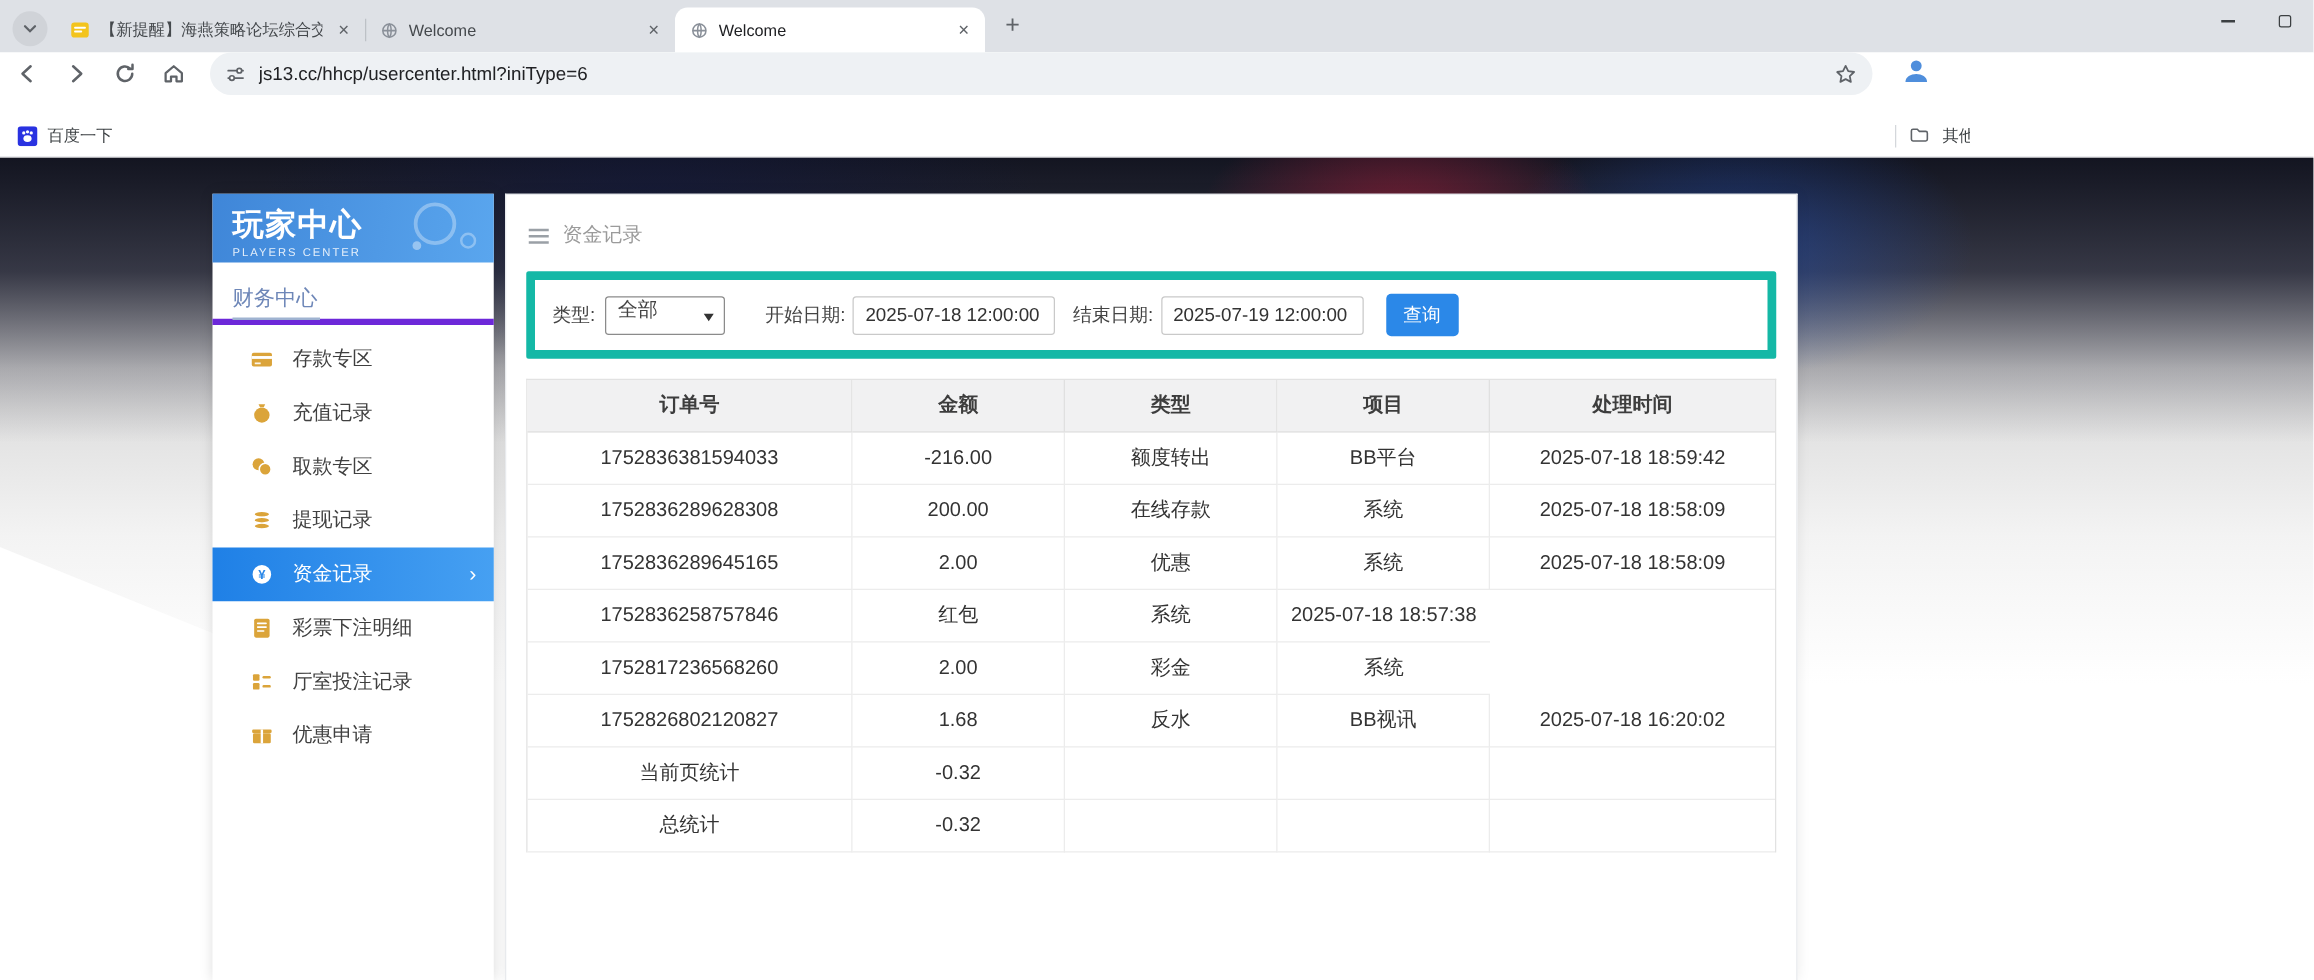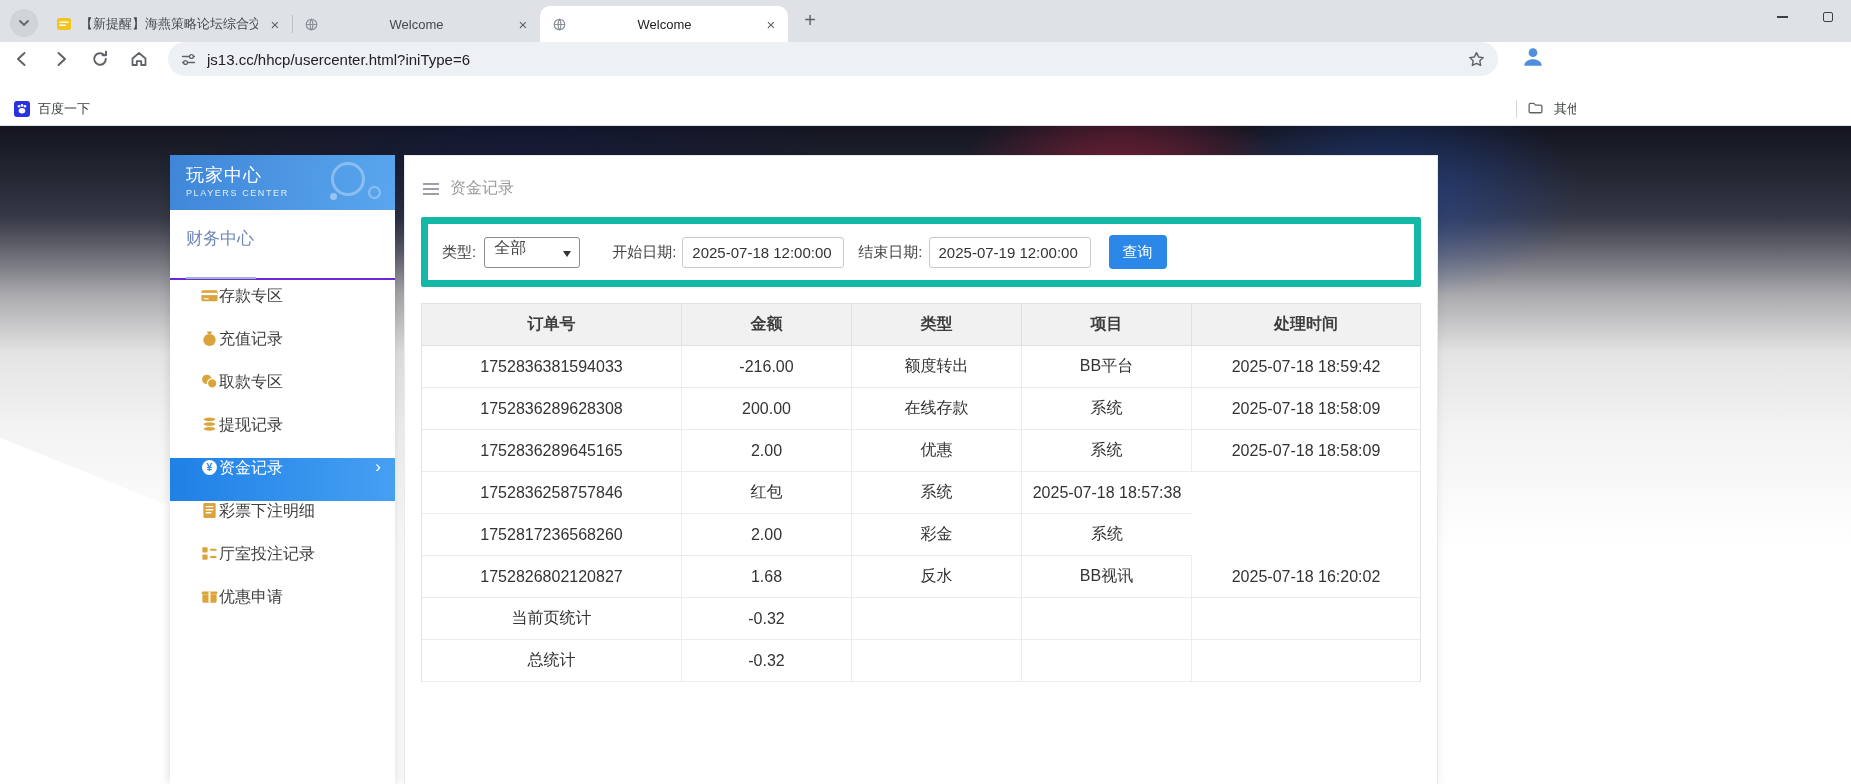--- a/index.html
+++ b/index.html
@@ -4,21 +4,21 @@
 <style>
   *{margin:0;padding:0;box-sizing:border-box}
   html,body{width:1851px;height:784px;overflow:hidden}
   body{font-family:"Liberation Sans","DejaVu Sans",sans-serif;background:#fff}
   .screen{position:relative;width:1851px;height:784px;overflow:hidden;background:#fff}
 
   
   .tabstrip{position:absolute;left:0;top:0;width:100%;height:42px;background:#dee1e6;display:flex;align-items:flex-end}
   .tab-search{width:28px;height:28px;margin:0 6px 5px 10px;border-radius:50%;display:flex;align-items:center;justify-content:center;background:#d0d3d8;cursor:pointer}
   .tab{position:relative;width:248px;height:36px;display:flex;align-items:center;padding:0 8px 0 12px;color:#45494d;font-size:13px;border-radius:10px 10px 0 0;cursor:pointer}
-  .tab .tab-title{flex:1;white-space:nowrap;overflow:hidden;margin:0 8px;text-align:center}
+  .tab .tab-title{flex:1;white-space:nowrap;overflow:hidden;margin:0 8px;text-align:left}
   .tab.active{background:#fff;color:#202124}
   .tab.sep::before{content:"";position:absolute;left:0;top:9px;bottom:9px;width:1px;background:#bdc1c6}
   .tab-close{width:18px;height:18px;border-radius:50%;display:flex;align-items:center;justify-content:center;font-size:15px;color:#5f6368;flex:none;cursor:pointer}
   .favicon{flex:none;display:flex;align-items:center;justify-content:center}
   .new-tab{width:28px;height:28px;margin:0 0 8px 8px;display:flex;align-items:center;justify-content:center;font-size:20px;color:#5f6368;border-radius:50%;cursor:pointer}
   .win-controls{position:absolute;right:0;top:0;height:34px;display:flex}
   .win-btn{width:46px;height:34px;display:flex;align-items:center;justify-content:center;cursor:pointer}
   .min-glyph{width:11px;height:2px;background:#3c4043}
   .max-glyph{width:10px;height:10px;border:1.5px solid #3c4043;border-radius:2px}
 
@@ -43,30 +43,30 @@
   .bg-photo{position:absolute;left:0;top:0;width:100%;height:228px;background:
     radial-gradient(ellipse 230px 130px at 1120px 50px, rgba(190,30,60,.55), rgba(190,30,60,0) 70%),
     radial-gradient(ellipse 270px 150px at 1390px 70px, rgba(30,80,190,.5), rgba(30,80,190,0) 70%),
     radial-gradient(ellipse 420px 170px at 520px 40px, rgba(18,24,62,.6), rgba(18,24,62,0) 75%),
     linear-gradient(180deg, rgba(12,14,26,.95) 0%, rgba(22,24,40,.8) 40%, rgba(60,60,72,.28) 74%, rgba(120,120,125,0) 100%)}
   .bg-triangle{position:absolute;left:-34px;top:252px;width:254px;height:286px;background:#fff;clip-path:polygon(0 16%,100% 52%,0 96%);opacity:.92}
 
   
   .sidebar{position:absolute;left:170px;top:29px;width:225px;bottom:0;background:#fff;box-shadow:0 0 10px rgba(0,0,0,.15)}
   .sb-header{height:55px;background:linear-gradient(100deg,#3f86d8 0%,#5aa6ee 100%);position:relative;padding:8px 0 0 16px;overflow:hidden}
-  .sb-title{color:#fff;font-size:18px;font-weight:normal;letter-spacing:1px}
+  .sb-title{color:#fff;font-size:25px;font-weight:bold;letter-spacing:1px}
   .sb-sub{color:rgba(255,255,255,.85);font-size:9px;letter-spacing:1.6px;margin-top:1px}
   .bubble{position:absolute;border:3px solid rgba(255,255,255,.32);border-radius:50%}
   .b1{width:34px;height:34px;right:30px;top:7px}
   .b2{width:13px;height:13px;right:14px;top:31px;border-width:2px}
   .b3{width:7px;height:7px;right:58px;top:38px;border-width:0;background:rgba(255,255,255,.4)}
-  .sb-section{padding:17px 16px 28px;font-size:17px;color:#6e87b8;border-bottom:2px solid #6d28d9;position:relative}
+  .sb-section{padding:17px 16px 5px;font-size:17px;color:#6e87b8;border-bottom:5px solid #6d28d9;position:relative}
   .sb-section::after{content:"";position:absolute;left:16px;bottom:-1px;width:70px;height:2px;background:#9fb3d1}
   .sb-menu{padding-top:6px}
-  .sb-item{height:43px;display:flex;align-items:flex-start;padding:0 14px 0 30px;font-size:16px;color:#404040;cursor:pointer}
+  .sb-item{height:43px;display:flex;align-items:center;padding:0 14px 0 30px;gap:15px;font-size:16px;color:#404040;cursor:pointer}
   .sb-item .ico{width:19px;height:19px;flex:none;display:flex;align-items:center;justify-content:center}
   .sb-item.active{background:linear-gradient(90deg,#1f80e6,#46a0f2);color:#fff}
   .sb-item .arrow{margin-left:auto;color:#fff;font-size:17px;line-height:1}
 
   
   .panel{position:absolute;left:404px;top:29px;width:1034px;bottom:0;background:#fff;border:1px solid #e8eaed;border-bottom:none;box-shadow:0 0 10px rgba(0,0,0,.08)}
   .panel-header{display:flex;align-items:center;gap:11px;padding:22px 18px 14px;color:#9b9b9b;font-size:16px}
   .ham{position:relative;width:16px;height:2px;background:#9aa0a6;flex:none}
   .ham::before,.ham::after{content:"";position:absolute;left:0;width:16px;height:2px;background:#9aa0a6}
   .ham::before{top:-5px}.ham::after{top:5px}

